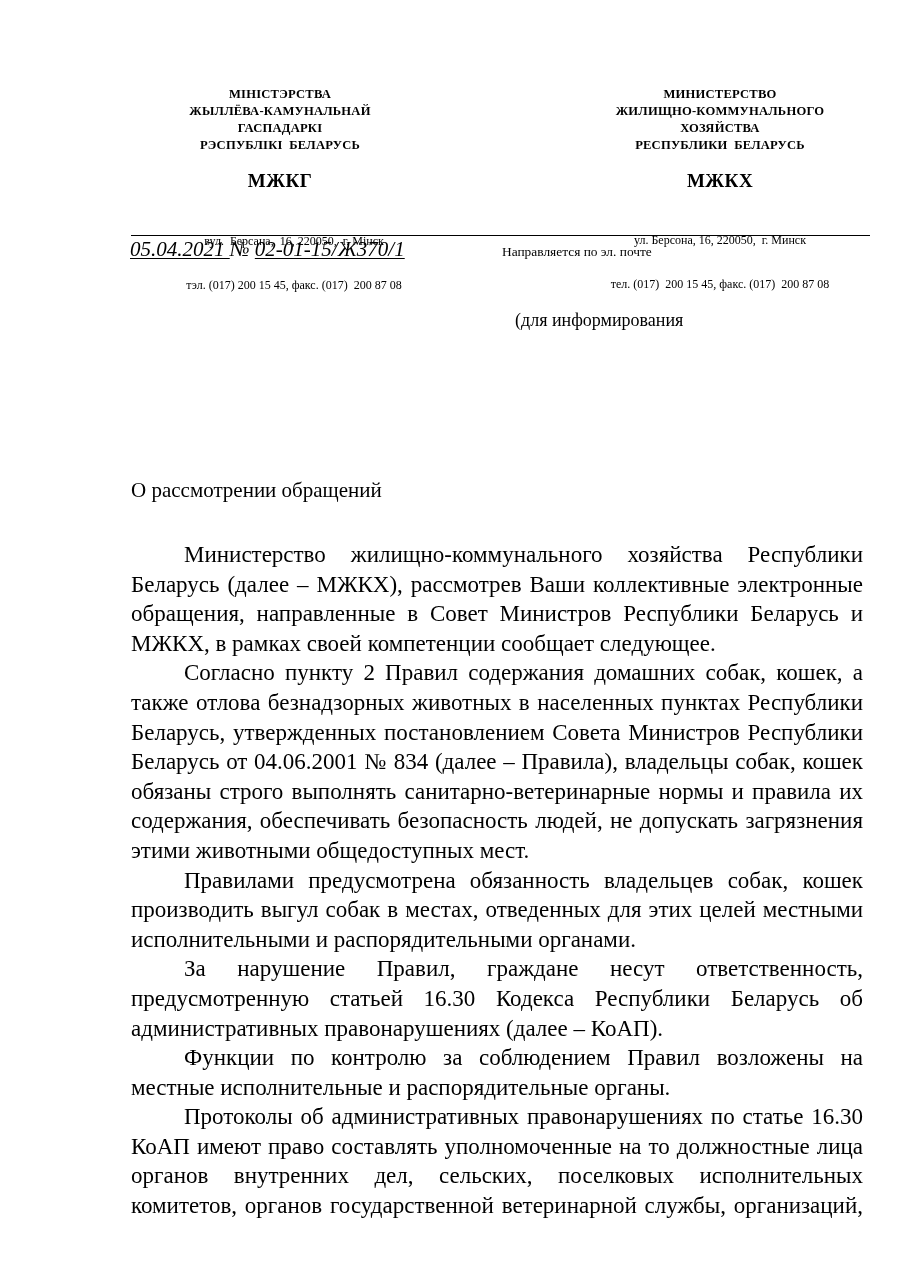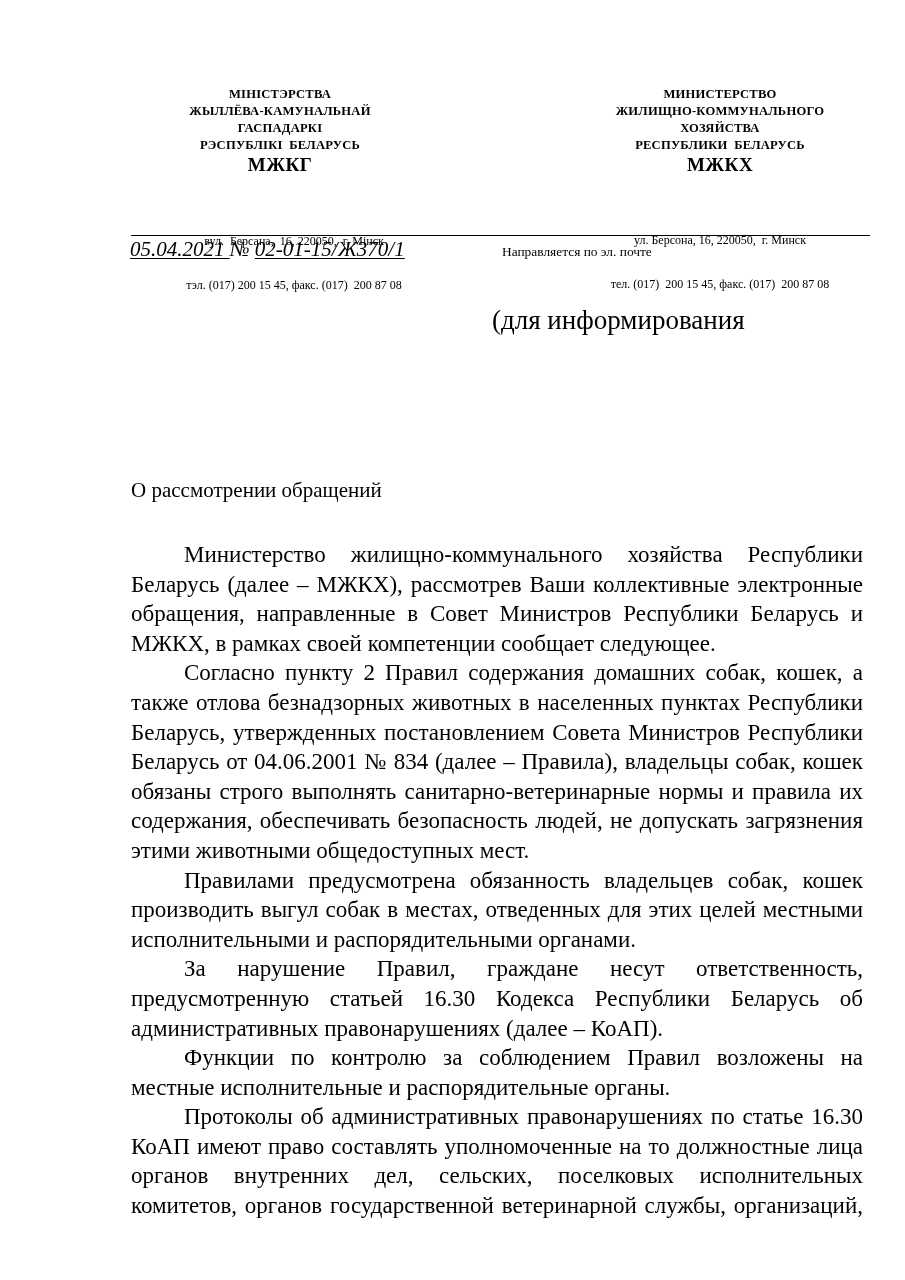--- a/index.html
+++ b/index.html
@@ -32,20 +32,21 @@
       font-weight: bold;
       font-size: 12.6px;
       line-height: 17px;
       letter-spacing: 0.2px;
     }
     .org-name div { white-space: pre; }
     .org-abbr {
       font-weight: bold;
       font-size: 19px;
       line-height: 22px;
+      margin-top: 16px;
       letter-spacing: 0.5px;
     }
     .org-addr {
       position: absolute;
       text-align: center;
       font-size: 12px;
       line-height: 14.5px;
       white-space: pre;
     }
     .addr-left { left: 144px; width: 300px; top: 205px; }
@@ -74,23 +75,23 @@
       left: 502px;
       top: 244px;
       font-size: 13.4px;
       line-height: 16px;
       white-space: pre;
       text-align: center;
     }
     
     .addressee {
       position: absolute;
-      left: 492px;
+      left: 515px;
       top: 308px;
-      font-size: 27px;
+      font-size: 18px;
       line-height: 24px;
     }
     .addressee div { white-space: pre; }
     
     .subject {
       position: absolute;
       left: 131px;
       top: 477px;
       font-size: 21px;
       line-height: 26px;

